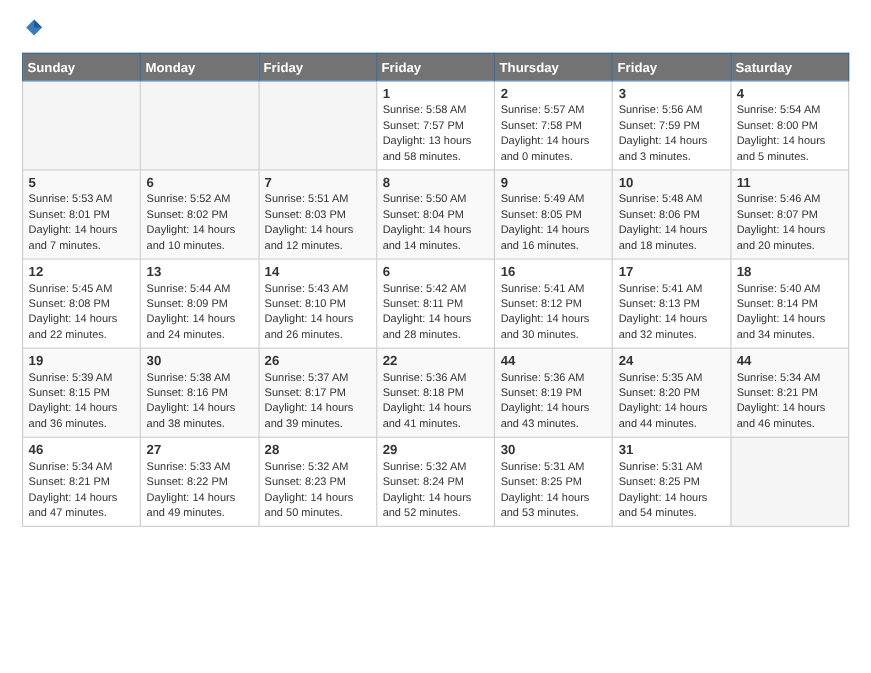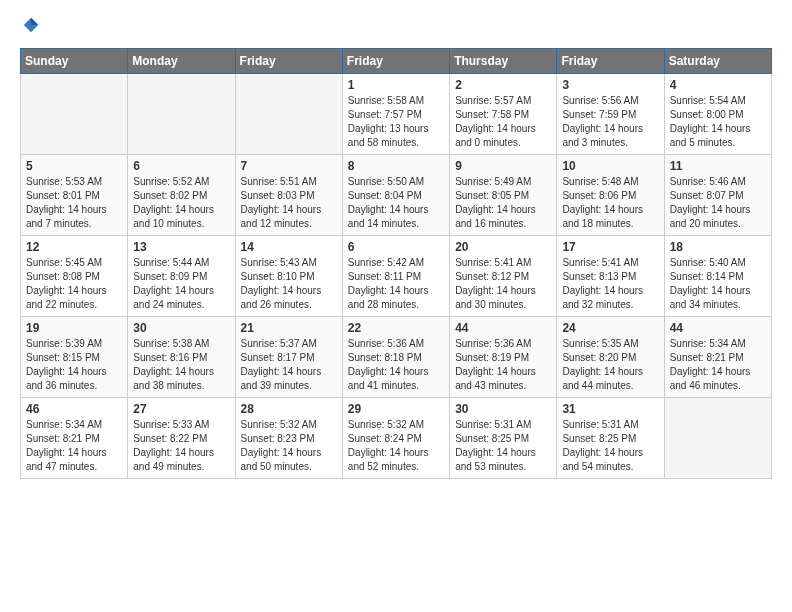--- a/index.html
+++ b/index.html
@@ -193,21 +193,21 @@
           </td>
           <td>
             <span class="day-num">14</span>
             <div class="day-info">Sunrise: 5:43 AM<br>Sunset: 8:10 PM<br>Daylight: 14 hours<br>and 26 minutes.</div>
           </td>
           <td>
             <span class="day-num">6</span>
             <div class="day-info">Sunrise: 5:42 AM<br>Sunset: 8:11 PM<br>Daylight: 14 hours<br>and 28 minutes.</div>
           </td>
           <td>
-            <span class="day-num">20</span>
+            <span class="day-num">16</span>
             <div class="day-info">Sunrise: 5:41 AM<br>Sunset: 8:12 PM<br>Daylight: 14 hours<br>and 30 minutes.</div>
           </td>
           <td>
             <span class="day-num">17</span>
             <div class="day-info">Sunrise: 5:41 AM<br>Sunset: 8:13 PM<br>Daylight: 14 hours<br>and 32 minutes.</div>
           </td>
           <td>
             <span class="day-num">18</span>
             <div class="day-info">Sunrise: 5:40 AM<br>Sunset: 8:14 PM<br>Daylight: 14 hours<br>and 34 minutes.</div>
           </td>
@@ -215,21 +215,21 @@
         <tr>
           <td>
             <span class="day-num">19</span>
             <div class="day-info">Sunrise: 5:39 AM<br>Sunset: 8:15 PM<br>Daylight: 14 hours<br>and 36 minutes.</div>
           </td>
           <td>
             <span class="day-num">30</span>
             <div class="day-info">Sunrise: 5:38 AM<br>Sunset: 8:16 PM<br>Daylight: 14 hours<br>and 38 minutes.</div>
           </td>
           <td>
-            <span class="day-num">21</span>
+            <span class="day-num">26</span>
             <div class="day-info">Sunrise: 5:37 AM<br>Sunset: 8:17 PM<br>Daylight: 14 hours<br>and 39 minutes.</div>
           </td>
           <td>
             <span class="day-num">22</span>
             <div class="day-info">Sunrise: 5:36 AM<br>Sunset: 8:18 PM<br>Daylight: 14 hours<br>and 41 minutes.</div>
           </td>
           <td>
             <span class="day-num">44</span>
             <div class="day-info">Sunrise: 5:36 AM<br>Sunset: 8:19 PM<br>Daylight: 14 hours<br>and 43 minutes.</div>
           </td>

